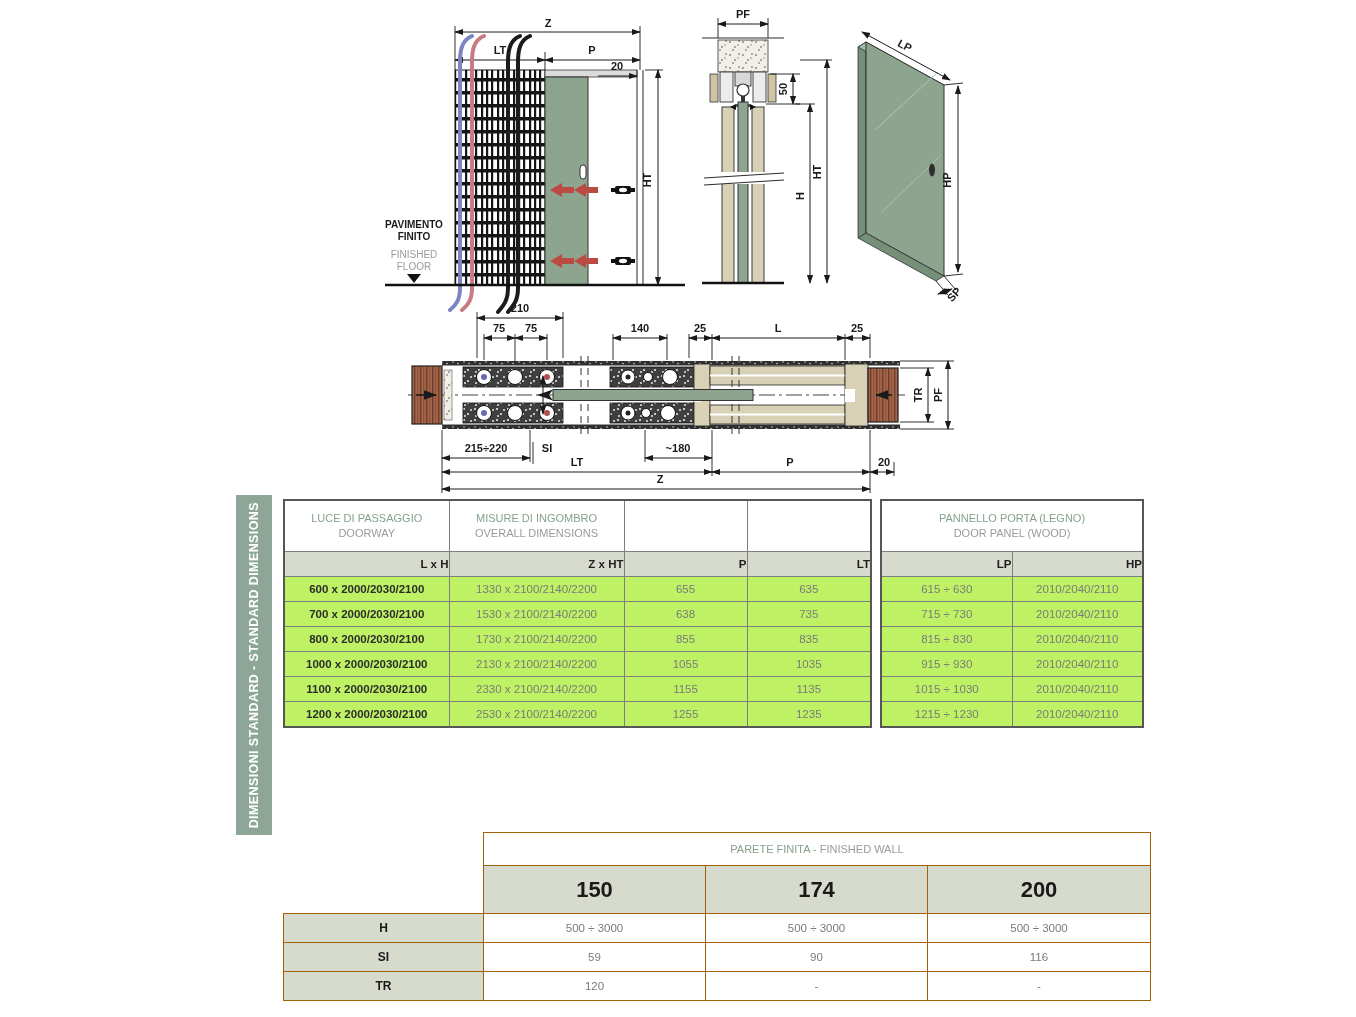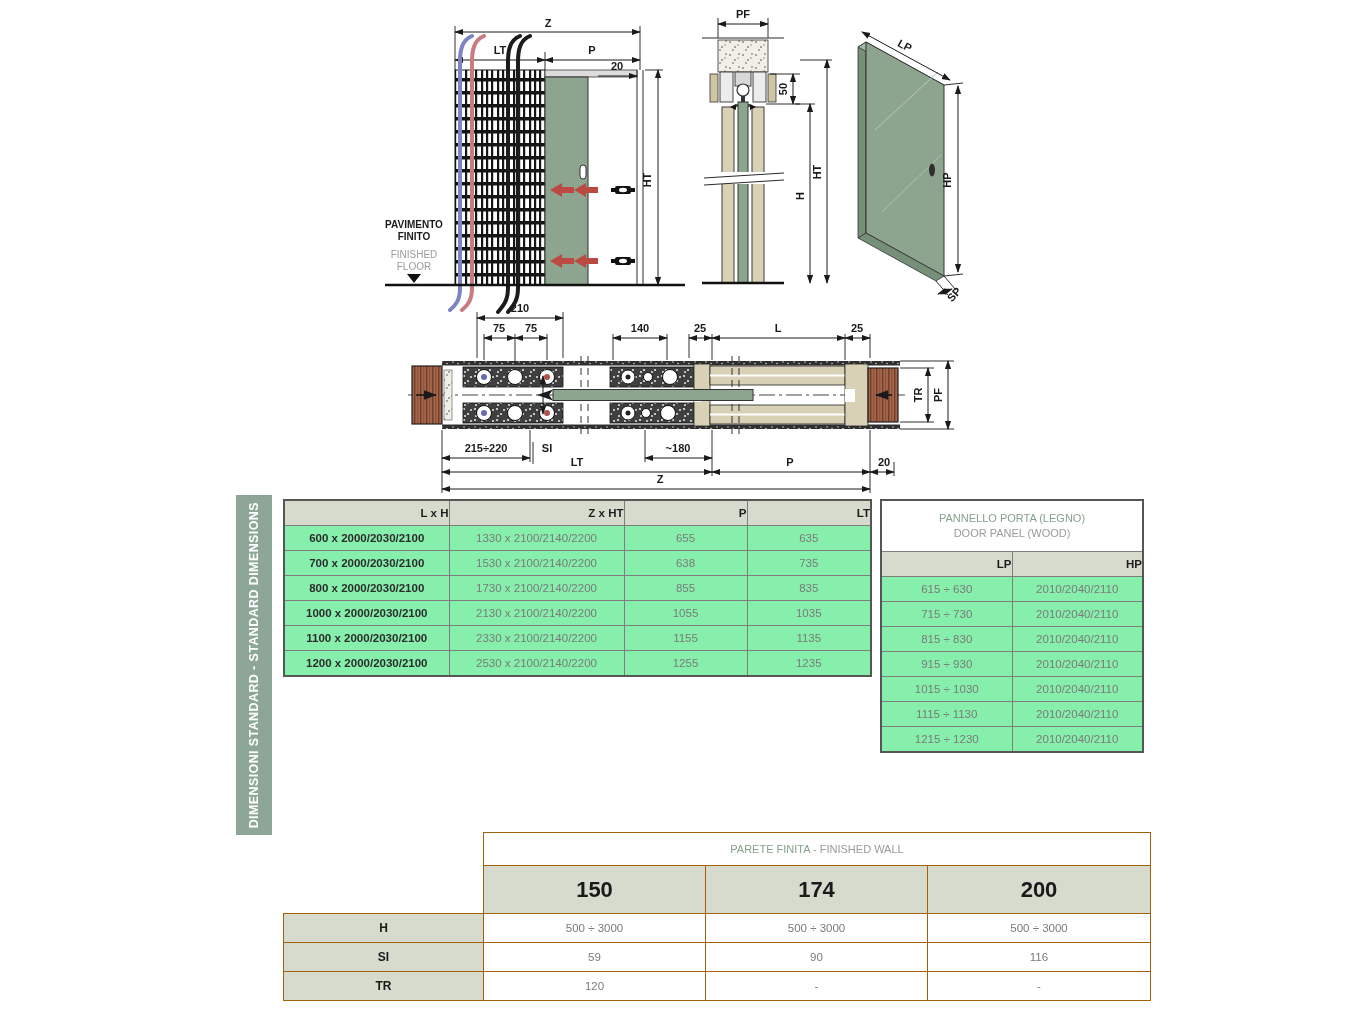--- a/index.html
+++ b/index.html
@@ -26,21 +26,21 @@
 
   
   .dims-wrap{position:absolute;left:283px;top:499px;display:flex;gap:8px;align-items:flex-start;}
   table{border-collapse:collapse;table-layout:fixed;}
   .t1,.t2,.t3{border:2px solid #565656;}
   .t1 td,.t2 td{border:1px solid #7e7e7e;text-align:center;vertical-align:middle;padding:0;}
   .gh{height:50px;background:#fff;font-size:11px;line-height:1.4;}
   .gh .it{color:#86a28c;display:block;}
   .gh .en{color:#9a9a9a;display:block;}
   .ch td{height:24px;background:#d6dbce;font-weight:bold;font-size:11.5px;color:#1d1d1d;text-align:right;}
-  .dr td{height:24px;font-size:11.5px;color:#7a7a7a;background:#86efac;}
+  .dr td{height:24px;font-size:11.5px;color:#7a7a7a;background:#bef264;}
   .dr td.first{font-weight:bold;color:#2c2c2c;}
 
   
   .wall-wrap{position:absolute;left:283px;top:832px;}
   .t3{border:none;}
   .t3 td{border:1px solid #a16207;text-align:center;vertical-align:middle;padding:0;}
   .t3 td.blank{border:none;background:transparent;}
   .t3 .title-cell{height:32px;background:#fff;font-size:11px;}
   .t3 .title-cell .it{color:#86a28c;}
   .t3 .title-cell .en{color:#9a9a9a;}
@@ -332,20 +332,32 @@
 
 <div class="dims-wrap">
   <table class="t1">
     <colgroup>
           <col style="width:165px">
           <col style="width:175px">
           <col style="width:123px">
           <col style="width:124px">
         </colgroup>
     <tbody>
+      <tr>
+        <td class="gh">
+          <span class="it">LUCE DI PASSAGGIO</span>
+          <span class="en">DOORWAY</span>
+        </td>
+        <td class="gh">
+          <span class="it">MISURE DI INGOMBRO</span>
+          <span class="en">OVERALL DIMENSIONS</span>
+        </td>
+        <td class="gh"></td>
+        <td class="gh"></td>
+      </tr>
       <tr class="ch">
         <td>L x H</td>
         <td>Z x HT</td>
         <td>P</td>
         <td>LT</td>
       </tr>
       <tr class="dr">
             <td class="first">600 x 2000/2030/2100</td>
             <td>1330 x 2100/2140/2200</td>
             <td>655</td>
@@ -411,24 +423,20 @@
       <tr class="dr">
             <td>815 ÷ 830</td>
             <td>2010/2040/2110</td>
           </tr>
       <tr class="dr">
             <td>915 ÷ 930</td>
             <td>2010/2040/2110</td>
           </tr>
       <tr class="dr">
             <td>1015 ÷ 1030</td>
-            <td>2010/2040/2110</td>
-          </tr>
-      <tr class="dr">
-            <td>1115 ÷ 1130</td>
             <td>2010/2040/2110</td>
           </tr>
       <tr class="dr">
             <td>1215 ÷ 1230</td>
             <td>2010/2040/2110</td>
           </tr>
     </tbody>
   </table>
 </div>
 

